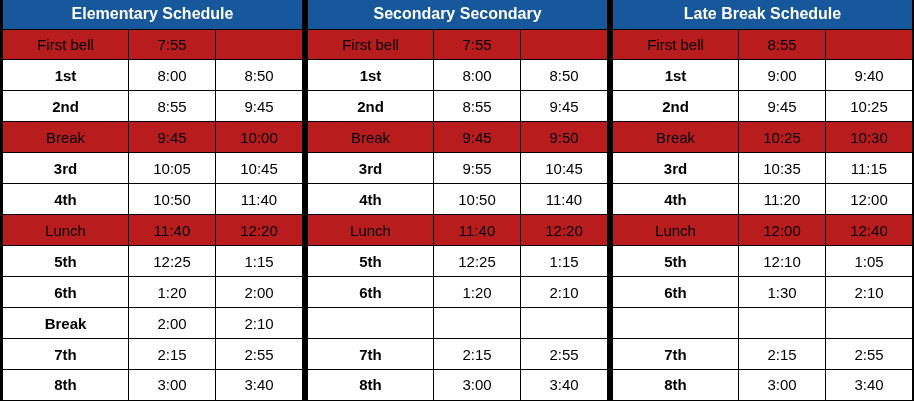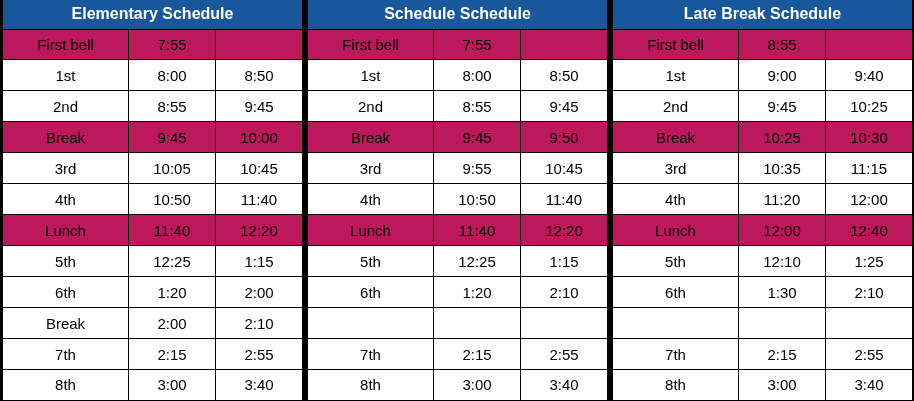--- a/index.html
+++ b/index.html
@@ -52,22 +52,22 @@
     vertical-align: middle;
     font-size: 15px;
     color: #000000;
     height: 30px;
     padding: 0 2px;
     background: #ffffff;
     overflow: hidden;
     white-space: nowrap;
   }
 
-  tr.hl td { background: #be185d; }
-  td.b { font-weight: normal; }
+  tr.hl td { background: #b91c1c; }
+  td.b { font-weight: bold; }
 </style>
 </head>
 <body>
 
 <div class="board">
 
   <table class="schedule">
     <thead>
       <tr>
         <th class="title" colspan="3">Elementary Schedule</th>
@@ -135,21 +135,21 @@
           <td>3:40</td>
         </tr>
       </tbody>
   </table>
 
   <div class="divider"></div>
 
   <table class="schedule">
     <thead>
       <tr>
-        <th class="title" colspan="3">Schedule Schedule</th>
+        <th class="title" colspan="3">Secondary Secondary</th>
       </tr>
     </thead>
     <tbody>
         <tr class="hl">
           <td>First bell</td>
           <td>7:55</td>
           <td></td>
         </tr>
         <tr>
           <td class="b">1st</td>
@@ -249,21 +249,21 @@
           <td>12:00</td>
         </tr>
         <tr class="hl">
           <td>Lunch</td>
           <td>12:00</td>
           <td>12:40</td>
         </tr>
         <tr>
           <td class="b">5th</td>
           <td>12:10</td>
-          <td>1:25</td>
+          <td>1:05</td>
         </tr>
         <tr>
           <td class="b">6th</td>
           <td>1:30</td>
           <td>2:10</td>
         </tr>
         <tr>
           <td></td>
           <td></td>
           <td></td>

